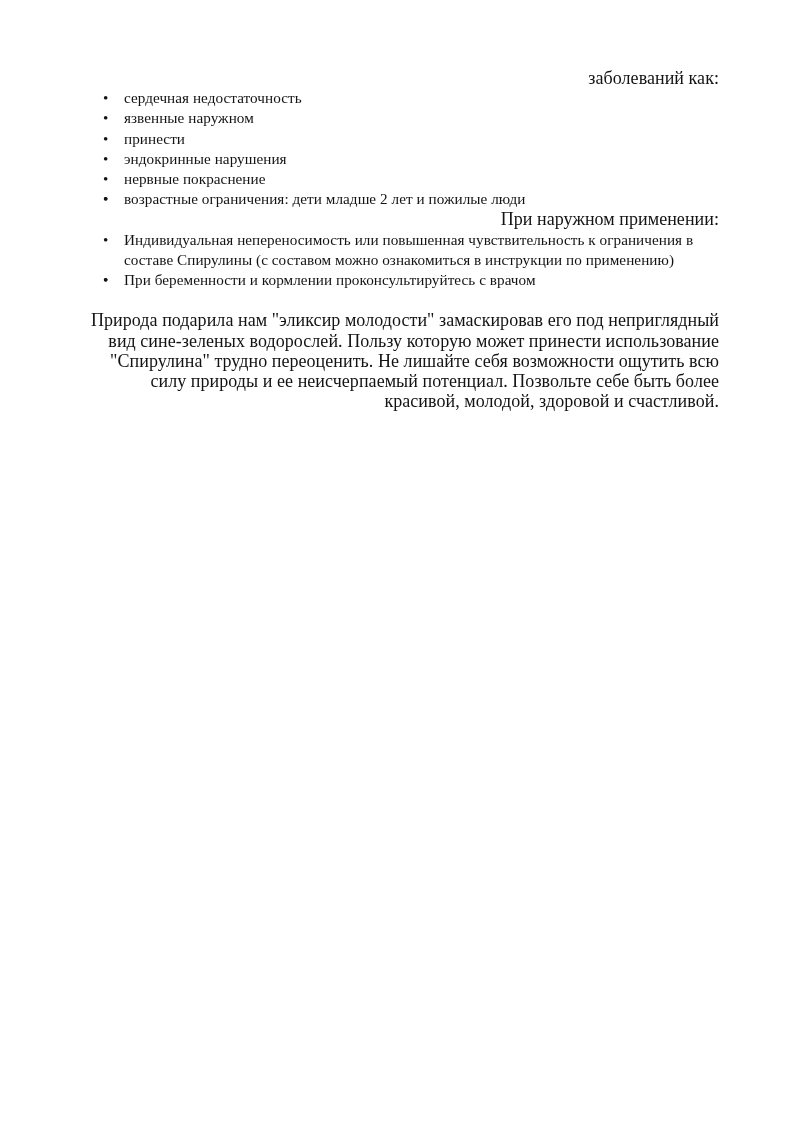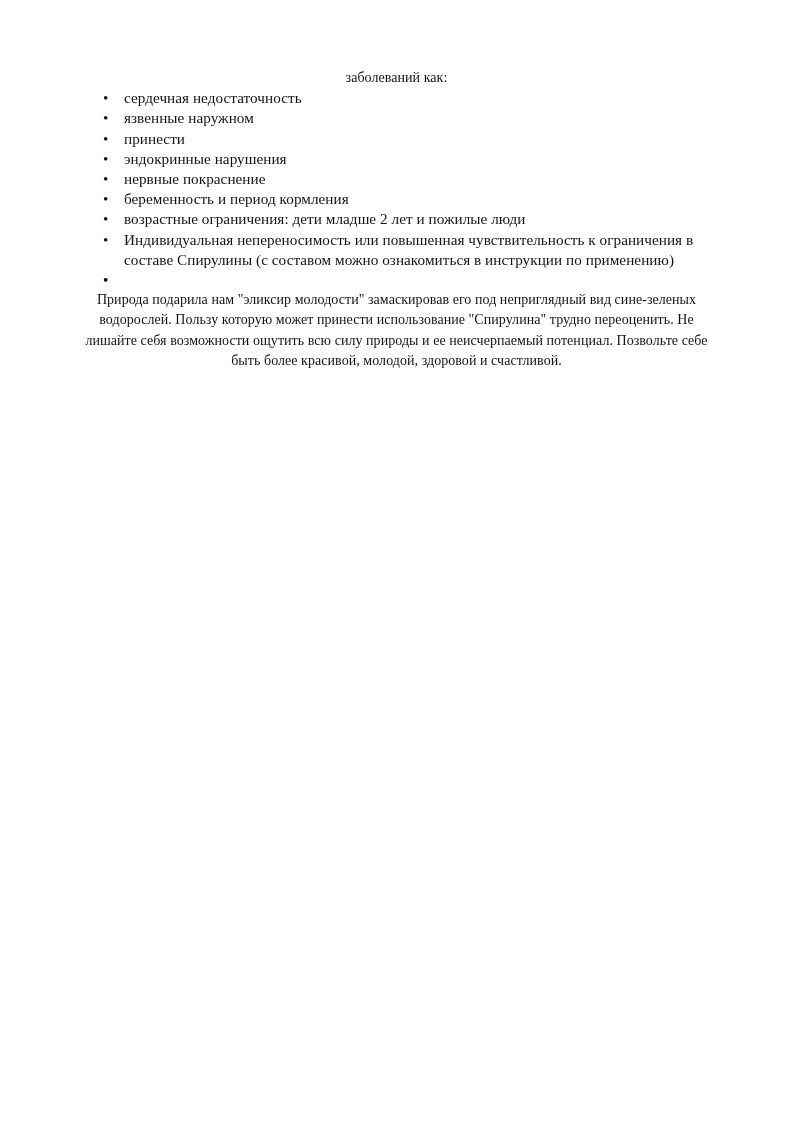--- a/index.html
+++ b/index.html
@@ -27,23 +27,23 @@
   }
 
   .doc-body {
     position: absolute;
     left: 74px;
     top: 68px;
     width: 645px;
   }
 
   .para {
-    font-size: 14px;
+    font-size: 18px;
     line-height: 20.2px;
-    text-align: center;
+    text-align: right;
     margin: 0;
     letter-spacing: 0.05px;
   }
 
   .bullet-list {
     list-style: none;
     margin: 0;
     padding: 0;
   }
 
@@ -75,24 +75,25 @@
 
 <div class="page">
   <div class="doc-body" id="doc-body">
       <p class="para para-block">заболеваний как:</p>
       <ul class="bullet-list">
         <li class="bullet-item"><span class="dot">•</span><span class="item-text">сердечная недостаточность</span></li>
         <li class="bullet-item"><span class="dot">•</span><span class="item-text">язвенные наружном</span></li>
         <li class="bullet-item"><span class="dot">•</span><span class="item-text">принести</span></li>
         <li class="bullet-item"><span class="dot">•</span><span class="item-text">эндокринные нарушения</span></li>
         <li class="bullet-item"><span class="dot">•</span><span class="item-text">нервные покраснение</span></li>
-        <li class="bullet-item"><span class="dot">•</span><span class="item-text">беременность и период кормления</span></li>
+        <li class="bullet-item"><span class="dot">•</span></li>
         <li class="bullet-item"><span class="dot">•</span><span class="item-text">возрастные ограничения: дети младше 2 лет и пожилые люди</span></li>
       </ul>
+      <p class="para para-block">При наружном применении:</p>
       <ul class="bullet-list">
         <li class="bullet-item"><span class="dot">•</span><span class="item-text">Индивидуальная непереносимость или повышенная чувствительность к ограничения в составе Спирулины (с составом можно ознакомиться в инструкции по применению)</span></li>
         <li class="bullet-item"><span class="dot">•</span></li>
-        <li class="bullet-item"><span class="dot">•</span></li>
+        <li class="bullet-item"><span class="dot">•</span><span class="item-text">При беременности и кормлении проконсультируйтесь с врачом</span></li>
       </ul>
       <div class="spacer-line"></div>
       <p class="para para-block">Природа подарила нам "эликсир молодости" замаскировав его под неприглядный вид сине-зеленых водорослей. Пользу которую может принести использование "Спирулина" трудно переоценить. Не лишайте себя возможности ощутить всю силу природы и ее неисчерпаемый потенциал. Позвольте себе быть более красивой, молодой, здоровой и счастливой.</p>
     </div>
 </div>
 
 </body></html>

